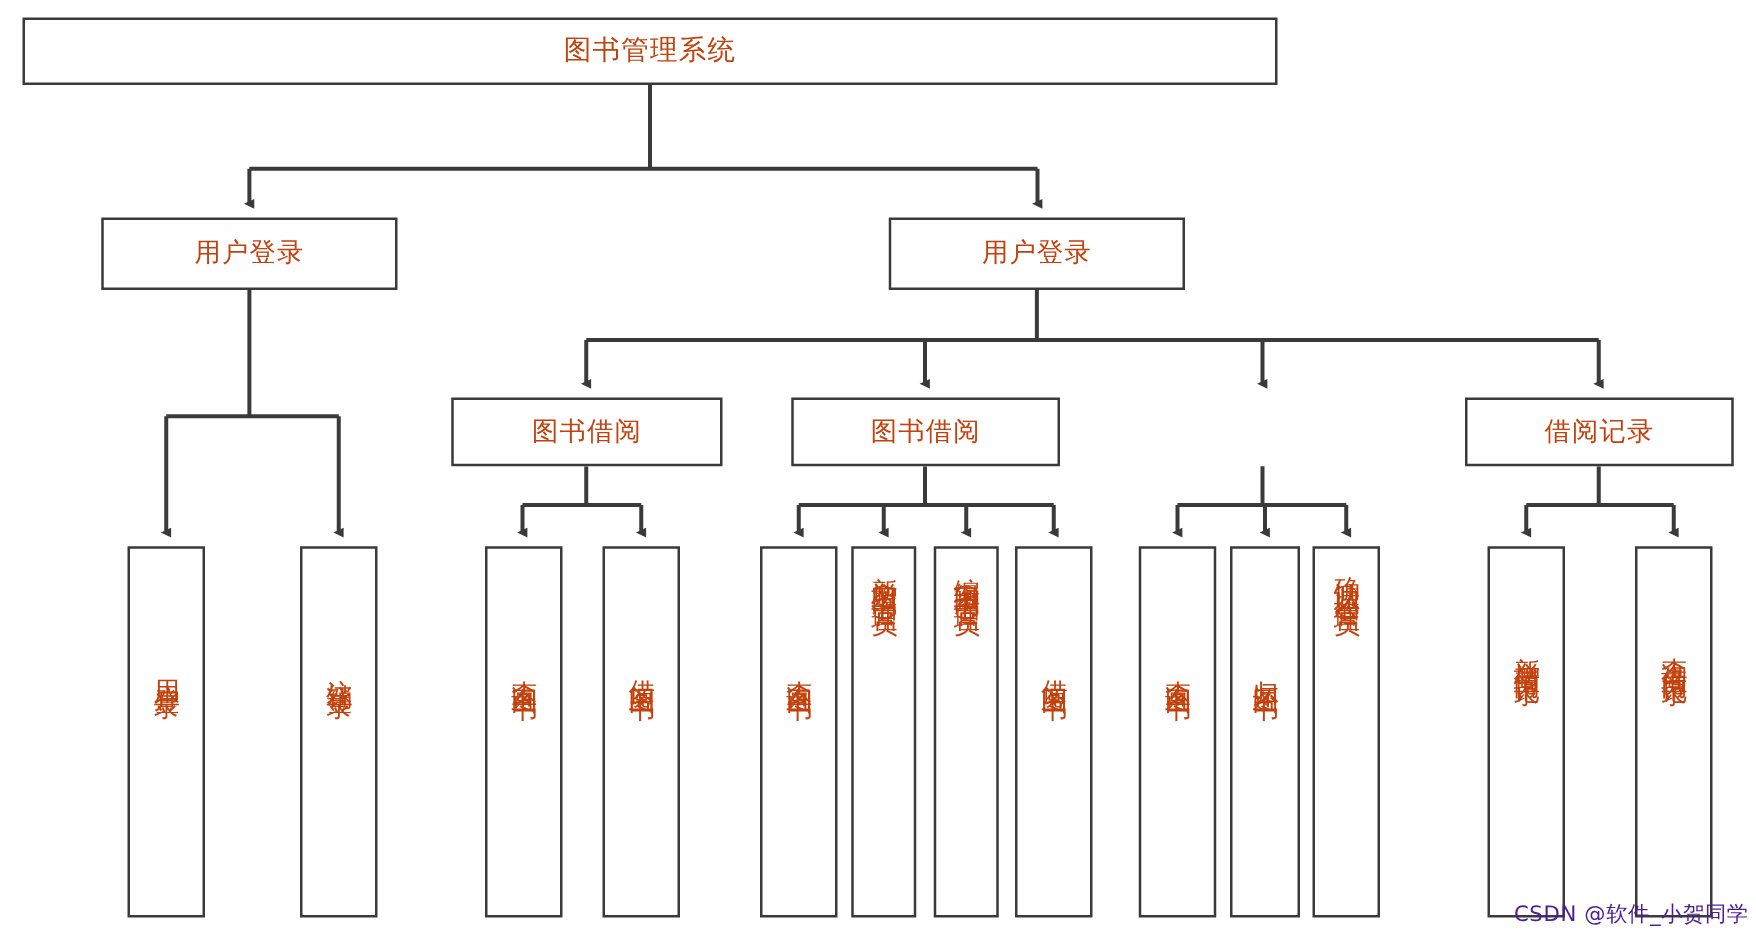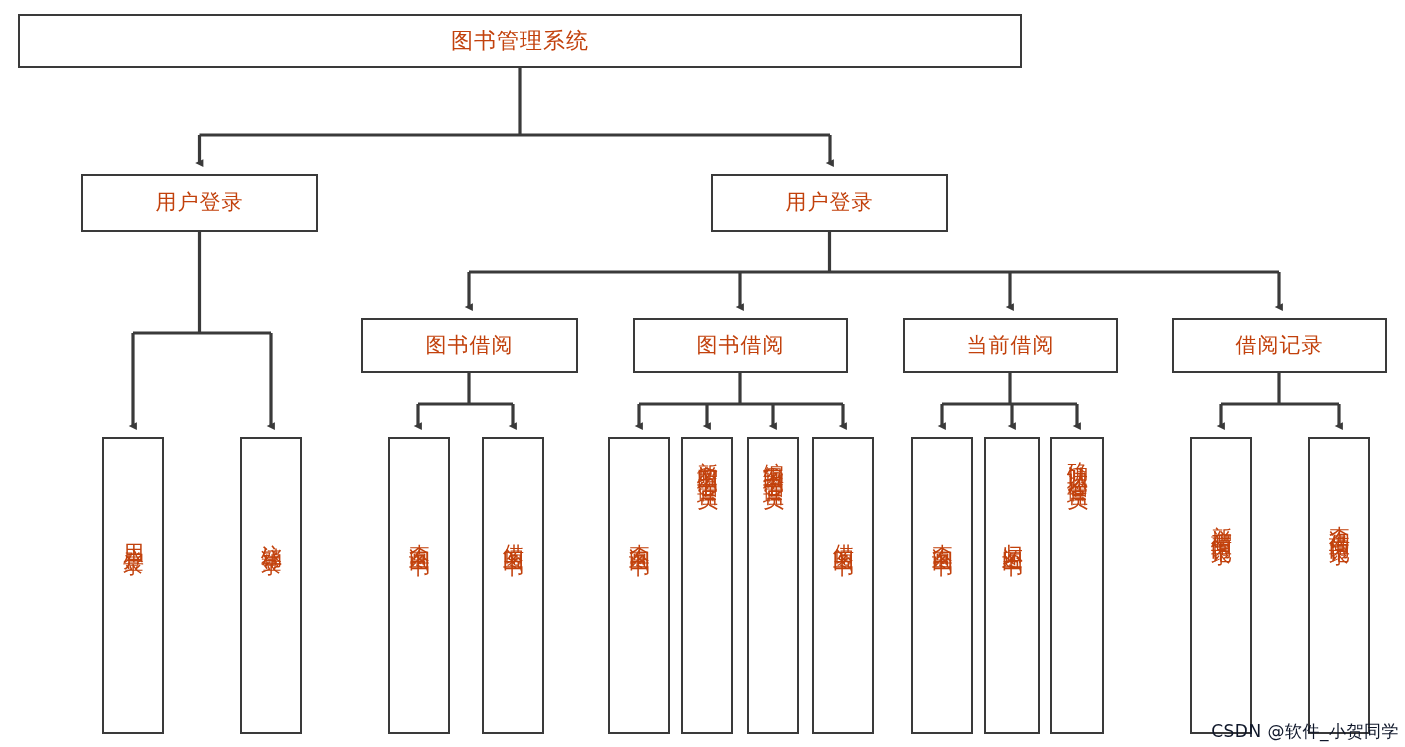--- a/index.html
+++ b/index.html
@@ -66,21 +66,21 @@
     margin-top: 70px;
   }
   .node.vertical.top .label {
     margin-top: 6px;
   }
   .watermark {
     position: absolute;
     right: 6px;
     bottom: 4px;
     font-size: 17px;
-    color: #0f172a;
+    color: #4c1d95;
     z-index: 5;
     white-space: nowrap;
     letter-spacing: 0.5px;
   }
 </style>
 </head>
 <body>
 
 <div id="diagram-root" style="background: rgb(255, 255, 255);">
 
@@ -144,23 +144,20 @@
   <div class="node horizontal" style="left: 711px; top: 174px; width: 237px; height: 58px; border-color: rgb(58, 58, 58); background: rgb(255, 255, 255);">
     <span class="label">用户登录</span>
   </div>
 
   <div class="node horizontal" style="left: 361px; top: 318px; width: 217px; height: 55px; border-color: rgb(58, 58, 58); background: rgb(255, 255, 255);">
     <span class="label">图书借阅</span>
   </div>
   <div class="node horizontal" style="left: 633px; top: 318px; width: 215px; height: 55px; border-color: rgb(58, 58, 58); background: rgb(255, 255, 255); justify-content: center;">
     <span class="label">图书借阅</span>
   </div>
-  <div class="node horizontal" style="left: 903px; top: 318px; width: 215px; height: 55px; border-color: rgb(58, 58, 58); background: rgb(255, 255, 255);">
-    <span class="label">当前借阅</span>
-  </div>
   <div class="node horizontal" style="left: 1172px; top: 318px; width: 215px; height: 55px; border-color: rgb(58, 58, 58); background: rgb(255, 255, 255); align-items: center;">
     <span class="label">借阅记录</span>
   </div>
 
   <div class="node vertical mid" style="left: 102px; top: 437px; width: 62px; height: 297px; border-color: rgb(58, 58, 58); background: rgb(255, 255, 255);">
     <span class="label">用户登录</span>
   </div>
   <div class="node vertical mid" style="left: 240px; top: 437px; width: 62px; height: 297px; border-color: rgb(58, 58, 58); background: rgb(255, 255, 255);">
     <span class="label">注销登录</span>
   </div>

